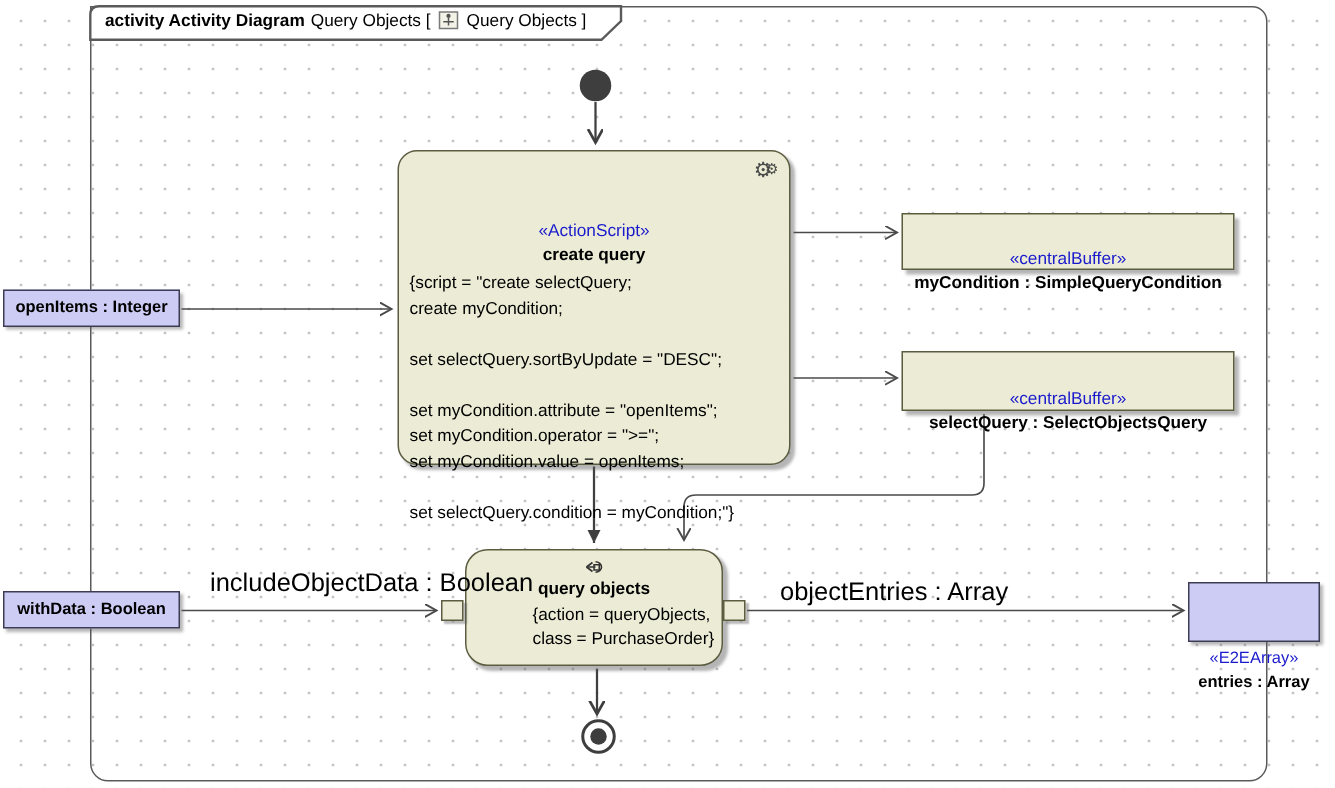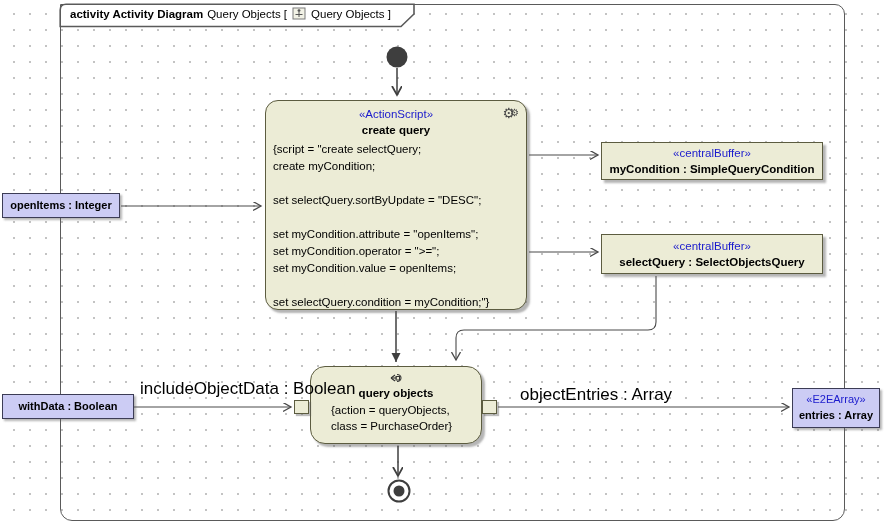--- a/index.html
+++ b/index.html
@@ -20,40 +20,40 @@
   }
   .tab-text .b{font-weight:bold;}
   .diagram-icon{display:inline-block; margin:0 1px;}
   svg.edges{position:absolute; left:0; top:0; pointer-events:none;}
   .node{
     position:absolute; background:#ececd6; border:1.4px solid #5c5c40;
     box-shadow:3px 3px 2px rgba(90,90,90,0.45); box-sizing:border-box;
     font-size:11.5px; color:#000;
   }
   .rounded{border-radius:13px;}
-  .stereo{color:#1a1acd; text-align:center; line-height:16px;}
+  .stereo{color:#1a1acd; text-align:center; line-height:16px;margin-top:40px;}
   .nname{font-weight:bold; text-align:center; line-height:17px;}
   .script{padding:2px 6px 0 7px;}
   .sline{min-height:17px; line-height:17px; white-space:pre;}
   .buffer{display:flex; flex-direction:column; justify-content:center;}
   .param{
     position:absolute; background:#ccccf4; border:1.4px solid #3c3c55;
     box-shadow:2px 2px 2px rgba(90,90,90,0.45); box-sizing:border-box;
     text-align:center; font-size:11px; color:#000;
   }
   .param .one{font-weight:bold; line-height:23px;}
   .gears{position:absolute; right:7px; top:5px; color:#4a4a4a; font-size:14px; line-height:14px;}
   .gears .g2{font-size:10px; margin-left:-5px; vertical-align:2px;}
   .titlerow{display:flex; justify-content:center; align-items:center; gap:3px; padding-top:4px;}
   .pin{
     position:absolute; width:15px; height:14px; background:#ececd6; border:1.3px solid #5c5c40;
     box-shadow:2px 2px 1px rgba(90,90,90,0.4); box-sizing:border-box;
   }
   .edge-label{position:absolute; font-size:17px; color:#000; white-space:nowrap;}
-  .body-lines{padding-left:20px; line-height:16px;}
+  .body-lines{padding-left:20px; line-height:16px;margin-left:24px;}
 </style>
 </head>
 <body>
 
 <div class="canvas">
 
   <div class="frame"></div>
 
   <svg class="tab-svg" width="358" height="26">
     <path d="M7,1.2 H355 V11 L342,23.5 H1.2 V7 Q1.2,1.2 7,1.2 Z" fill="#ffffff" stroke="#5a5a5a" stroke-width="1.6"></path>
@@ -156,20 +156,20 @@
 
   <div class="param" style="left:792px; top:388px; width:88px; height:40px;">
     <div class="stereo" style="padding-top:2px;">«E2EArray»</div>
     <div class="nname" style="line-height:16px;">entries : Array</div>
   </div>
 
   <div class="param" style="left:2px; top:193px; width:118px; height:25px;">
     <div class="one">openItems : Integer</div>
   </div>
 
-  <div class="param" style="left:2px; top:394px; width:132px; height:25px;">
+  <div class="param" style="left:2px; top:394px; width:118px; height:25px;">
     <div class="one">withData : Boolean</div>
   </div>
 
   <div class="edge-label" style="left:140px; top:379px;">includeObjectData : Boolean</div>
   <div class="edge-label" style="left:520px; top:385px;">objectEntries : Array</div>
 
 </div>
 
 </body></html>

